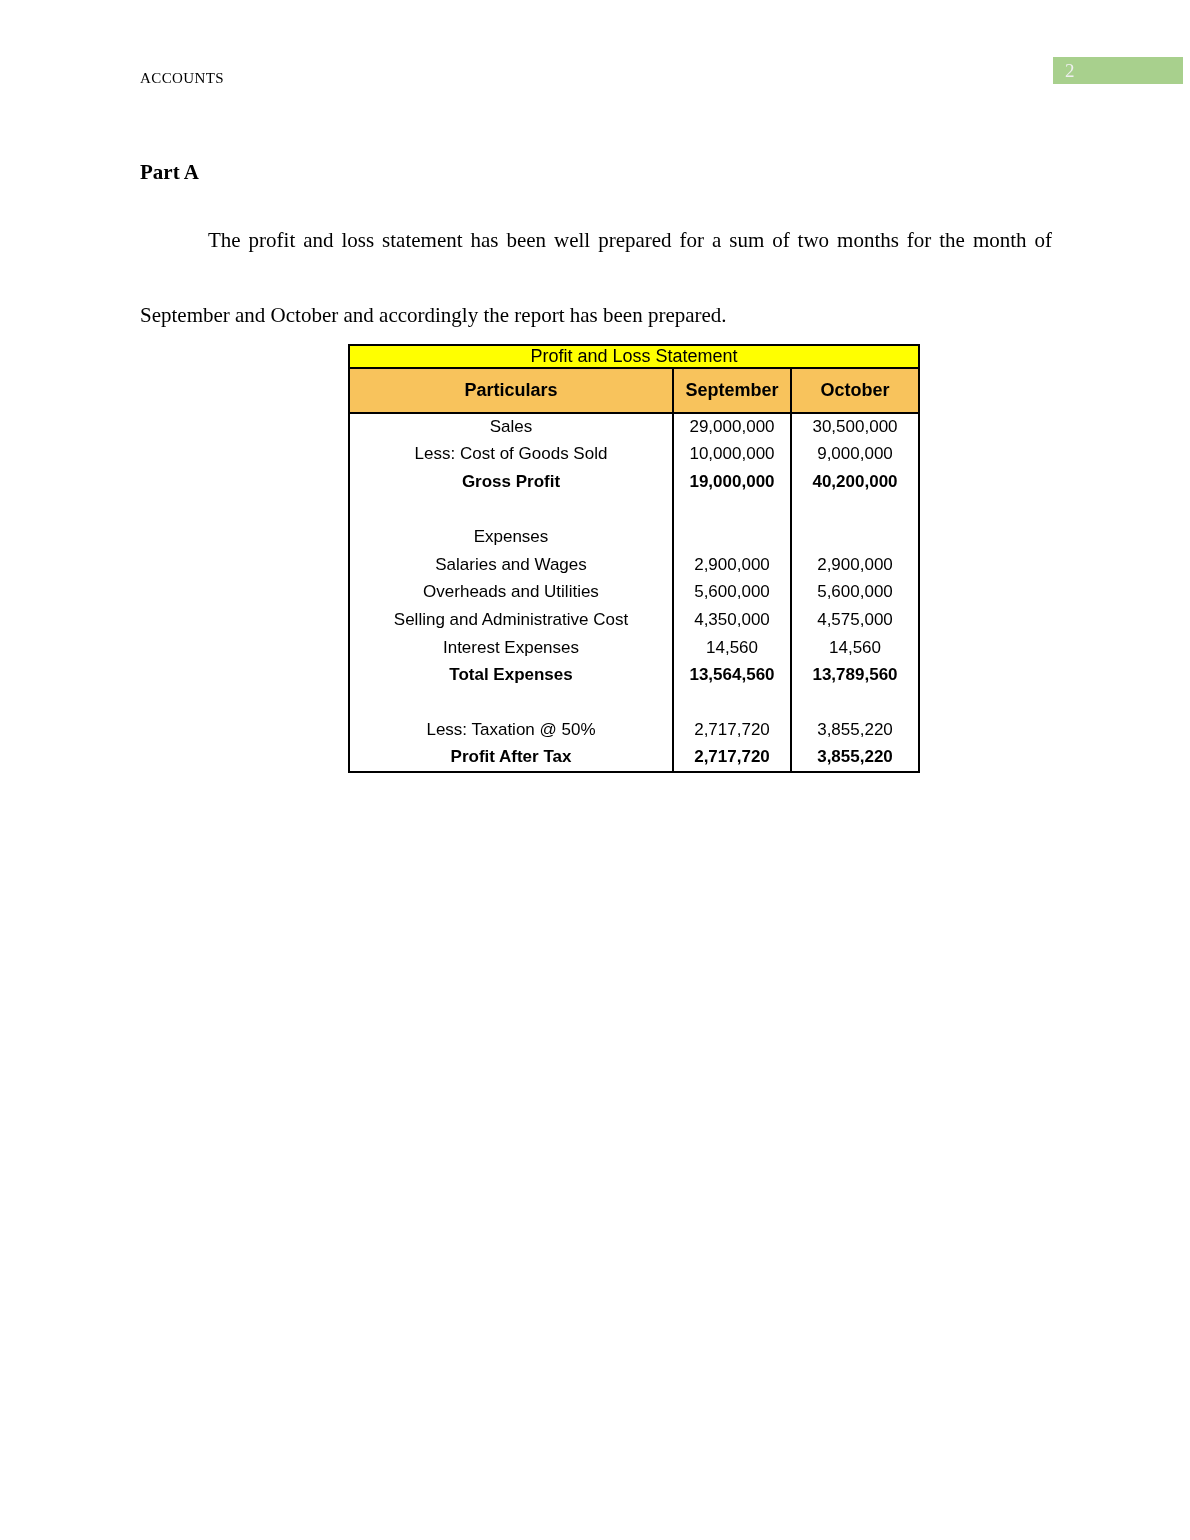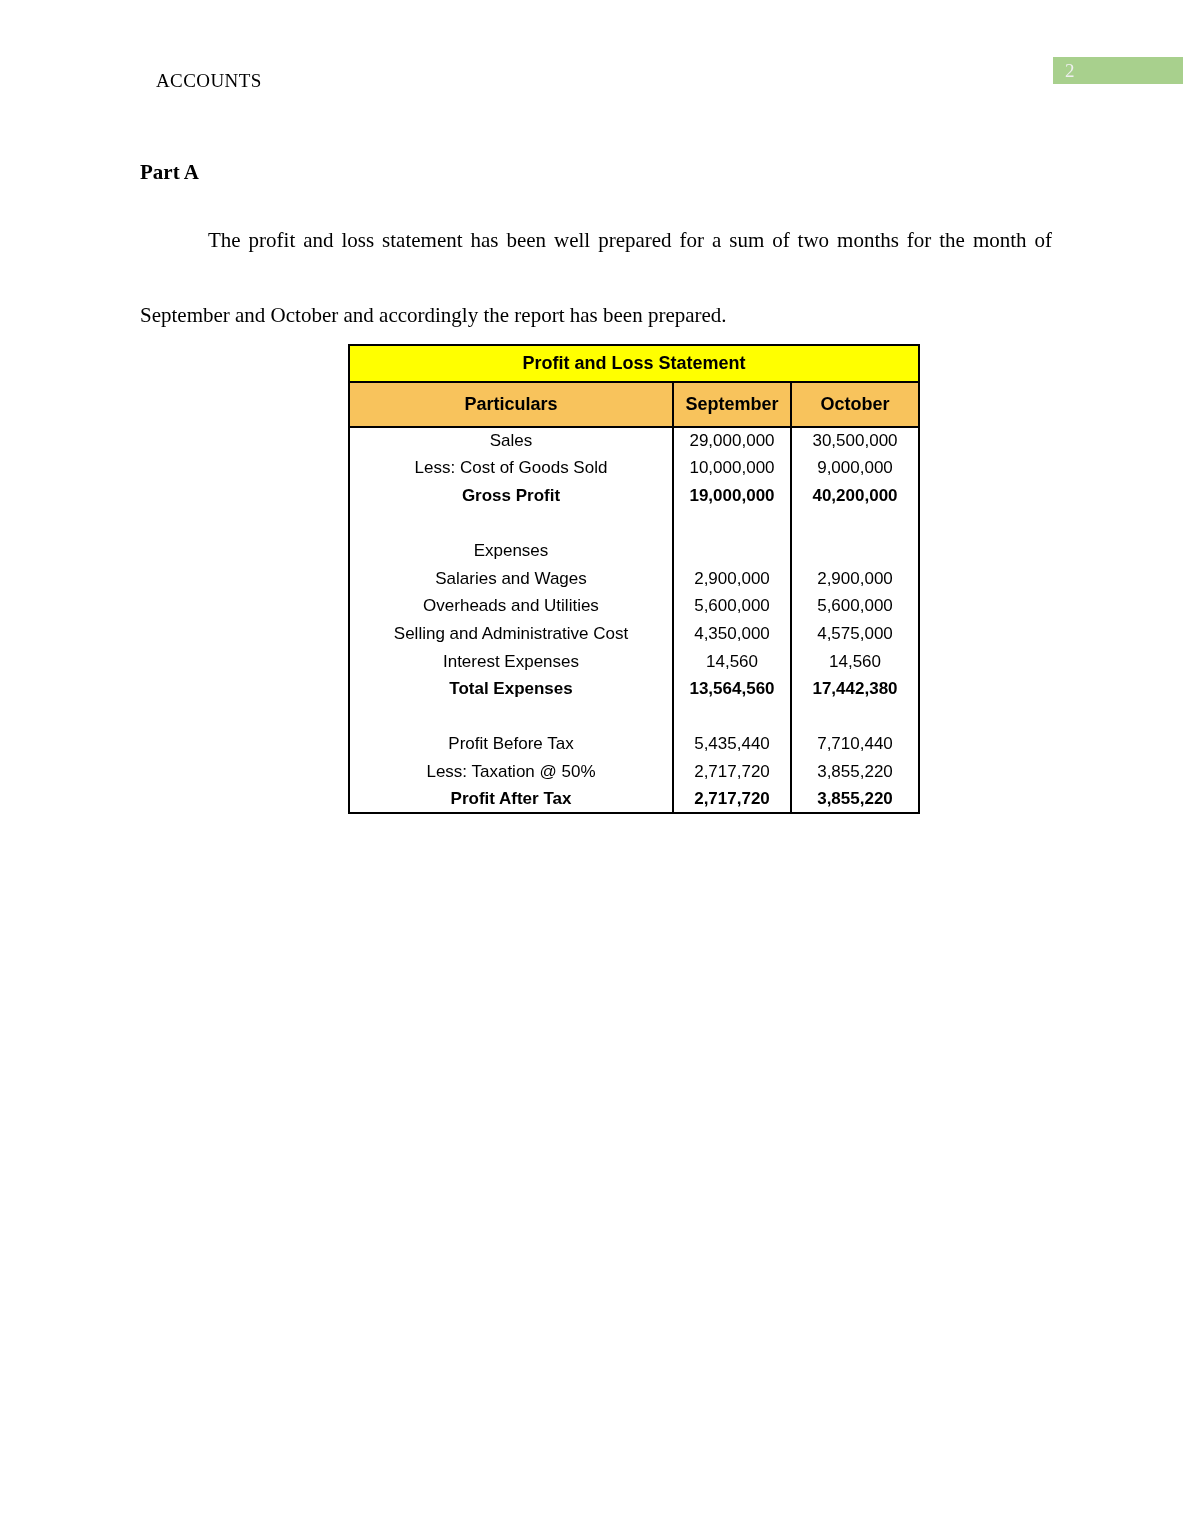--- a/index.html
+++ b/index.html
@@ -9,22 +9,22 @@
     height: 1540px;
     background: #ffffff;
     position: relative;
     font-family: "Liberation Serif", serif;
     color: #000000;
   }
 
   .page-header {
     position: absolute;
     top: 70px;
-    left: 156px;
-    font-size: 19px;
+    left: 140px;
+    font-size: 15px;
     letter-spacing: 0.4px;
   }
 
   .page-number-box {
     position: absolute;
     top: 57px;
     left: 1053px;
     width: 130px;
     height: 27px;
     background: var(--pagenum-bg, #A8D08D);
@@ -64,25 +64,25 @@
     border: 2px solid #000000;
     table-layout: fixed;
   }
   .pl-table col.c-label { width: 324px; }
   .pl-table col.c-sep   { width: 118px; }
   .pl-table col.c-oct   { width: 128px; }
 
   .pl-table th.title-cell {
     background: var(--title-bg, #FFFF00);
     border: 2px solid #000000;
-    font-weight: bold;
+    font-weight: normal;
     font-size: 18px;
     height: 21px;
     text-align: center;
-    padding: 7px 4px;
+    padding: 0 4px;
   }
   .pl-table tr.cols th {
     background: var(--header-bg, #F8C35C);
     border: 2px solid #000000;
     font-weight: bold;
     font-size: 18px;
     height: 45px;
     text-align: center;
     padding: 11px 4px;
   }
@@ -171,31 +171,26 @@
         <td>4,575,000</td>
       </tr>
       <tr>
         <td>Interest Expenses</td>
         <td>14,560</td>
         <td>14,560</td>
       </tr>
       <tr class="bold">
         <td>Total Expenses</td>
         <td>13,564,560</td>
-        <td>17,442,380</td>
-      </tr>
-      <tr>
-        <td></td>
-        <td></td>
-        <td></td>
-      </tr>
-      <tr>
-        <td>Profit Before Tax</td>
-        <td>5,435,440</td>
-        <td>7,710,440</td>
+        <td>13,789,560</td>
+      </tr>
+      <tr>
+        <td></td>
+        <td></td>
+        <td></td>
       </tr>
       <tr>
         <td>Less: Taxation @ 50%</td>
         <td>2,717,720</td>
         <td>3,855,220</td>
       </tr>
       <tr class="bold">
         <td>Profit After Tax</td>
         <td>2,717,720</td>
         <td>3,855,220</td>

